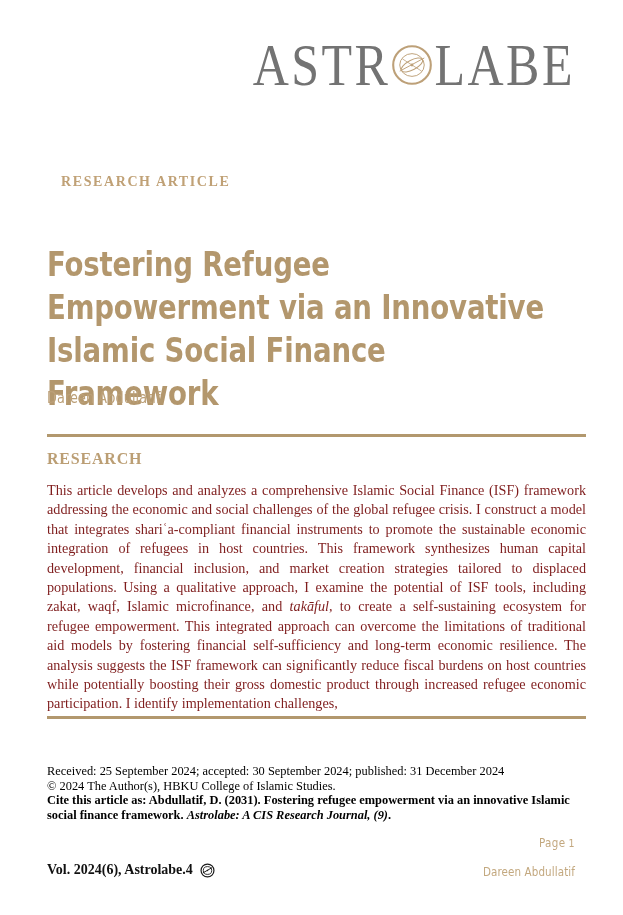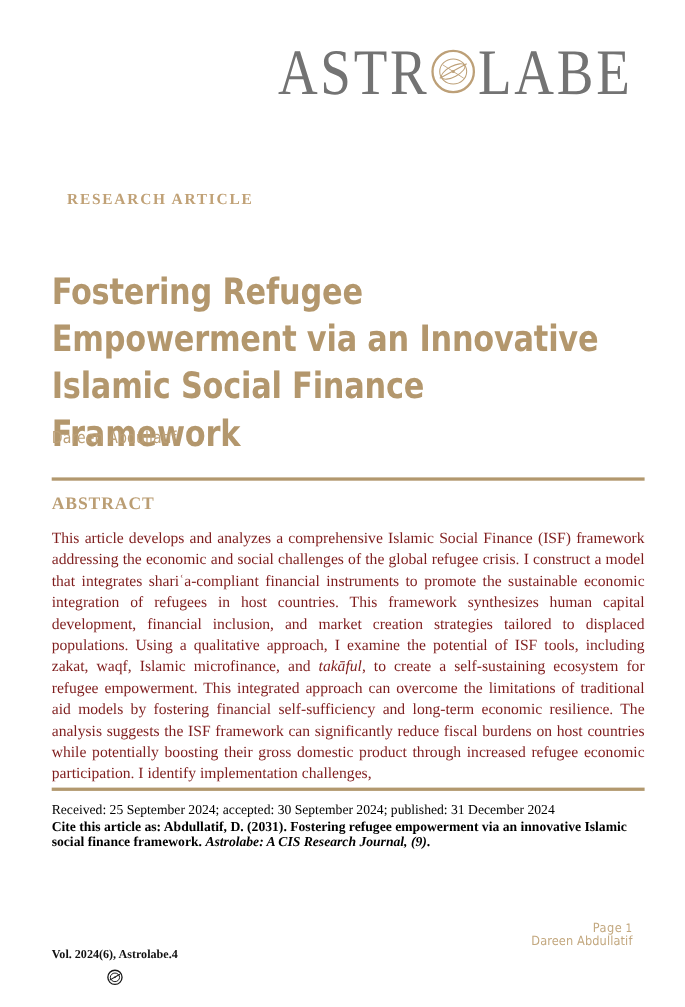--- a/index.html
+++ b/index.html
@@ -136,64 +136,64 @@
     line-height: 19.4px;
     text-align: justify;
     color: #7f1d1d;
     hyphens: none;
   }
   .abstract-body i { font-style: italic; }
 
   
   .meta-block {
     position: absolute;
-    top: 729px;
+    top: 764px;
     left: 47px;
     width: 539px;
     font-family: "Liberation Serif", "DejaVu Serif", serif;
     font-size: 12.4px;
     line-height: 14.6px;
     color: #000;
   }
   .meta-line { white-space: nowrap; }
   .meta-cite { font-weight: bold; white-space: normal; }
   .meta-cite i { font-style: italic; }
 
   
   .footer-left {
     position: absolute;
     left: 47px;
     top: 862px;
     display: flex;
     align-items: center;
     gap: 7px;
     font-family: "Liberation Serif", "DejaVu Serif", serif;
-    font-size: 11px;
+    font-size: 14px;
     font-weight: bold;
     color: #111;
     white-space: nowrap;
-    flex-direction: column;
   }
   .footer-mark-svg {
     width: 15px;
     height: 15px;
     display: block;
   }
   .footer-right {
     position: absolute;
     right: 48px;
     top: 838px;
     text-align: right;
     font-family: "DejaVu Sans Condensed", "Liberation Sans Narrow", "Liberation Sans", sans-serif;
     color: #c3a87f;
     line-height: 1;
   }
   .footer-page {
     font-size: 11.5px;
     letter-spacing: 0.4px;
+    margin-bottom: 17px;
   }
   .footer-page .pg-num {
     font-size: 10.5px;
     margin-left: 3px;
   }
   .footer-author {
     font-size: 11.5px;
     letter-spacing: 0.1px;
   }
 </style>
@@ -218,27 +218,28 @@
   </div>
 
   <div class="article-type">RESEARCH ARTICLE</div>
 
   <h1 class="title">Fostering Refugee Empowerment via an Innovative Islamic Social Finance Framework</h1>
 
   <div class="author">Dareen Abdullatif</div>
 
   <div class="rule-abstract"></div>
 
-  <div class="abstract-heading">ABSTRACT</div>
+  <div class="abstract-heading">RESEARCH</div>
   <div class="abstract-body"><span>This article develops and analyzes a comprehensive Islamic Social Finance (ISF) framework addressing the economic and social challenges of the global refugee crisis. I construct a model that integrates shariʿa-compliant financial instruments to promote the sustainable economic integration of refugees in host countries. This framework synthesizes human capital development, financial inclusion, and market creation strategies tailored to displaced populations. Using a qualitative approach, I examine the potential of ISF tools, including zakat, waqf, Islamic microfinance, and </span><i>takāful</i><span>, to create a self-sustaining ecosystem for refugee empowerment. This integrated approach can overcome the limitations of traditional aid models by fostering financial self-sufficiency and long-term economic resilience. The analysis suggests the ISF framework can significantly reduce fiscal burdens on host countries while potentially boosting their gross domestic product through increased refugee economic participation. I identify implementation challenges,</span></div>
 
   <div class="rule-meta"></div>
 
   <div class="meta-block">
     <div class="meta-line">Received: 25 September 2024; accepted: 30 September 2024; published: 31 December 2024</div>
+    <div class="meta-line">© 2024 The Author(s), HBKU College of Islamic Studies.</div>
     <div class="meta-cite"><span>Cite this article as: Abdullatif, D. (2031). Fostering refugee empowerment via an innovative Islamic social finance framework. </span><i>Astrolabe: A CIS Research Journal, (9)</i><span>.</span></div>
   </div>
 
   <div class="footer-left">
     <span>Vol. 2024(6), Astrolabe.4</span>
     <svg class="footer-mark-svg" viewBox="0 0 20 20">
       <circle cx="10" cy="10" r="8.6" fill="none" stroke="#1a1a1a" stroke-width="1.6"></circle>
       <ellipse cx="10" cy="10" rx="5.6" ry="5.2" fill="none" stroke="#1a1a1a" stroke-width="1.2"></ellipse>
       <line x1="3.6" y1="13.4" x2="16" y2="6.2" stroke="#1a1a1a" stroke-width="1.3"></line>
       <circle cx="10" cy="10" r="1" fill="#1a1a1a"></circle>

